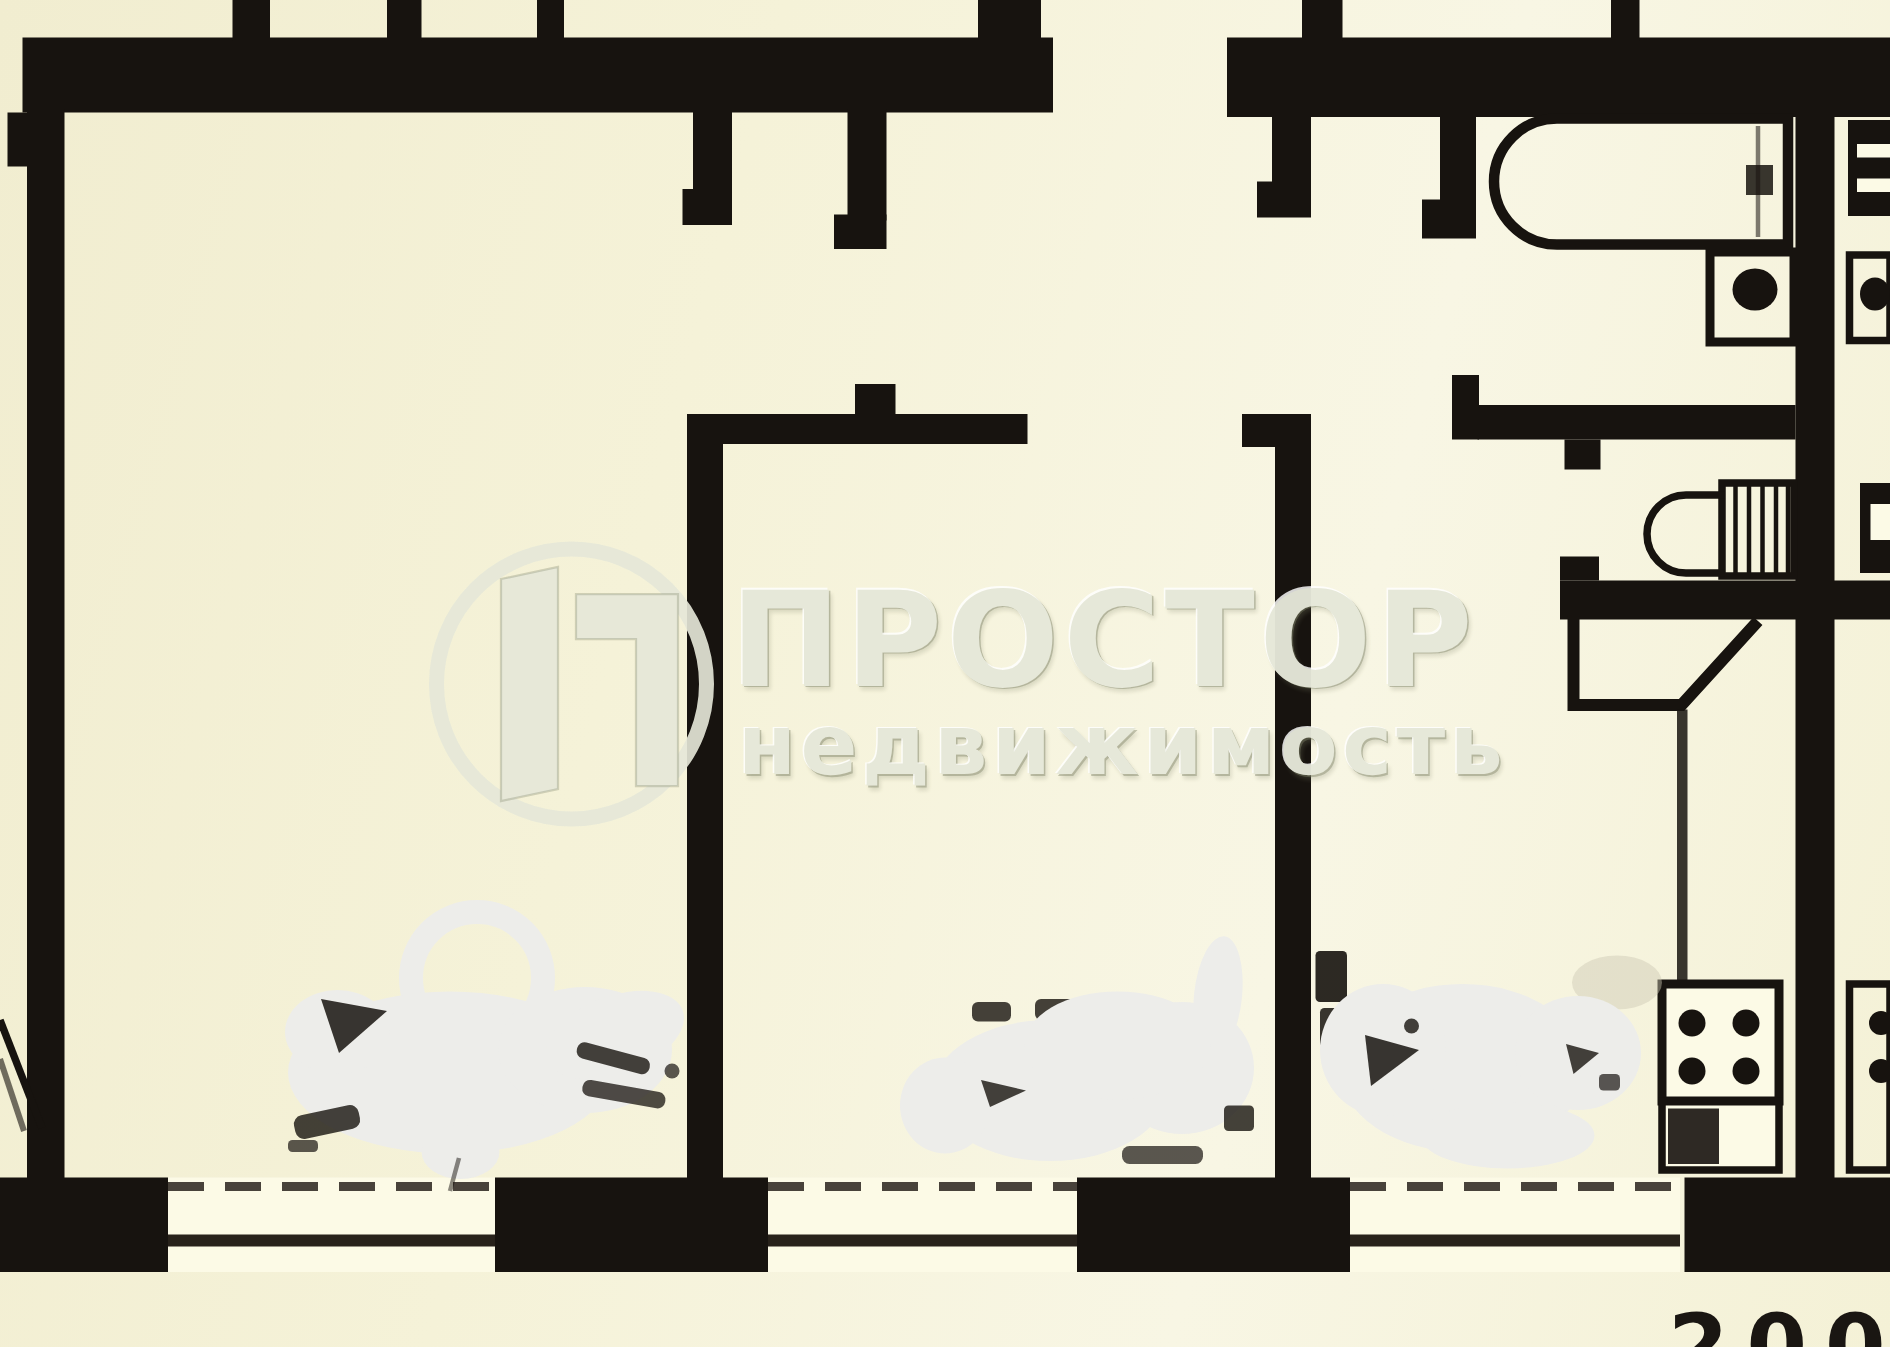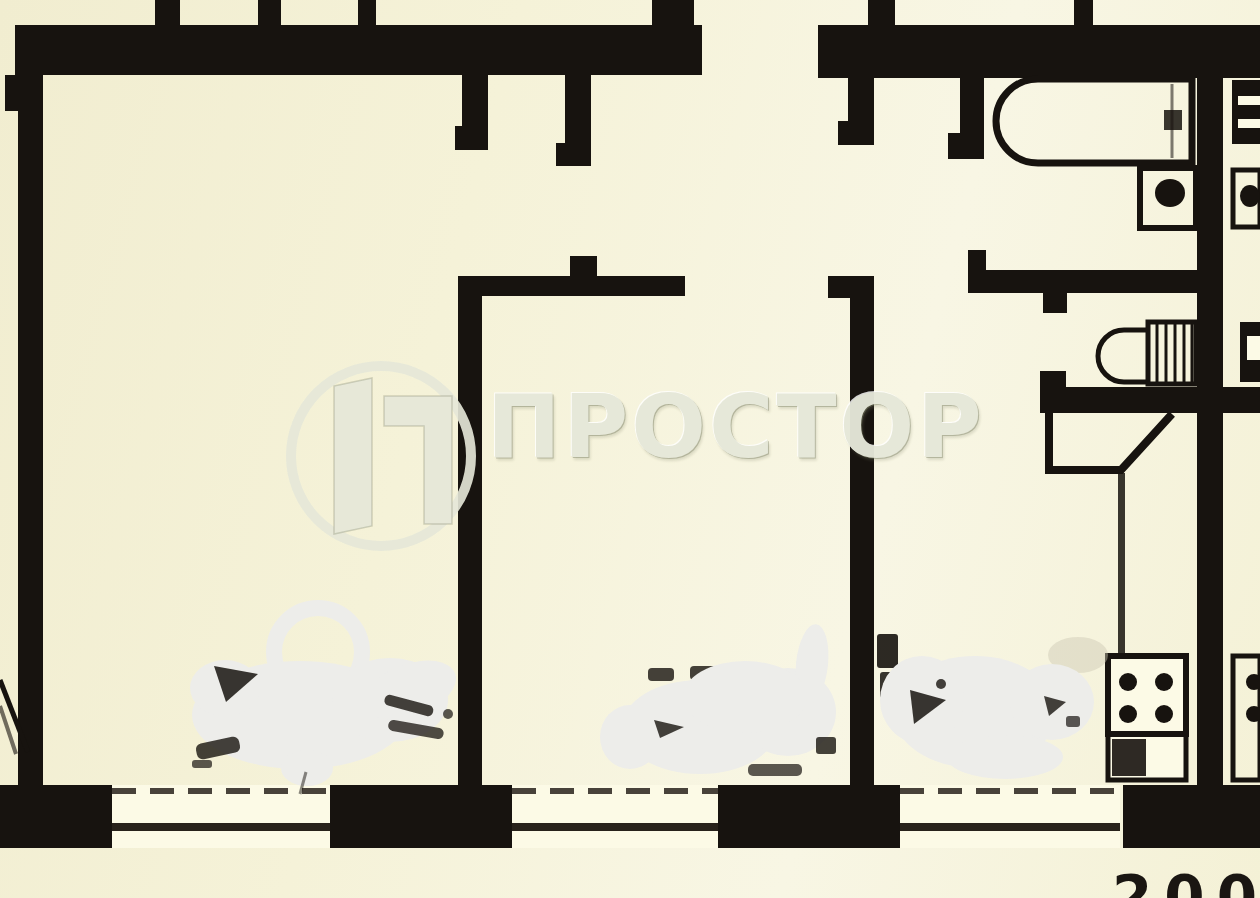--- a/index.html
+++ b/index.html
@@ -202,16 +202,17 @@
 
   <div class="wm">
     <svg class="wm-logo" width="210" height="205" viewBox="0 0 210 205">
       <g opacity="0.96">
         <circle cx="103" cy="100" r="90" fill="none" stroke="var(--watermark)" stroke-width="10"></circle>
         <polygon points="56,30 94,22 94,170 56,178" fill="var(--watermark)" stroke="rgba(126,131,105,.35)" stroke-width="1.5"></polygon>
         <path d="M106,40 H174 V168 H146 V70 H106 Z" fill="var(--watermark)" stroke="rgba(126,131,105,.35)" stroke-width="1.5"></path>
       </g>
     </svg>
     <div class="wm-text wm-brand">ПРОСТОР</div>
+    <div class="wm-text wm-sub">недвижимость</div>
   </div>
 
   <div class="digits">200</div>
 </div>
 
 </body></html>

